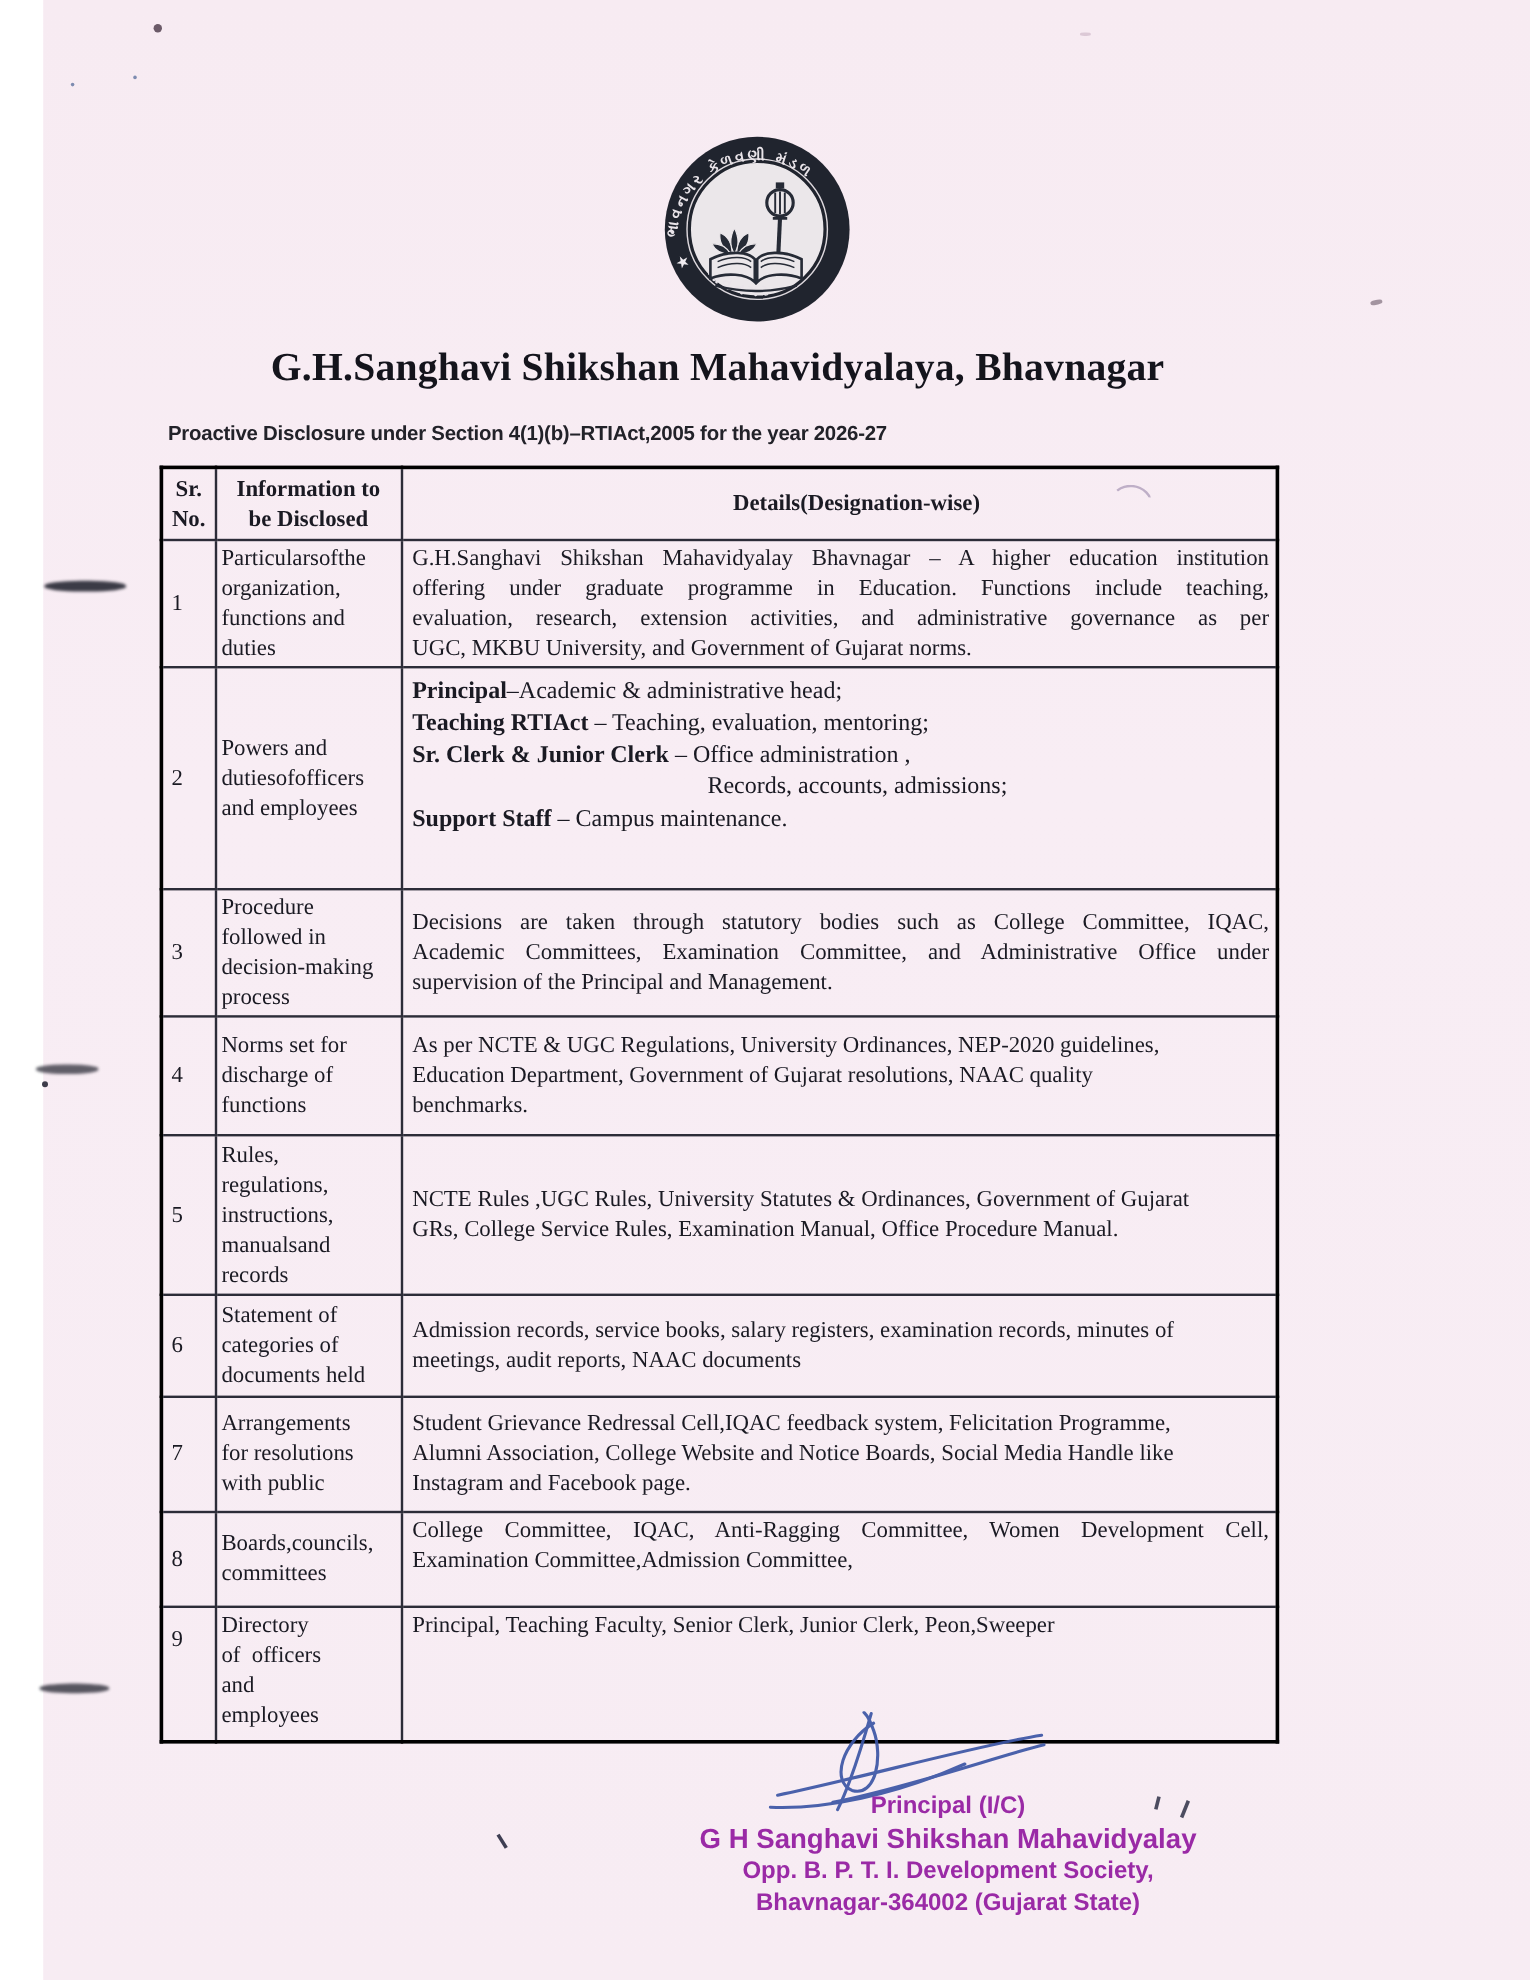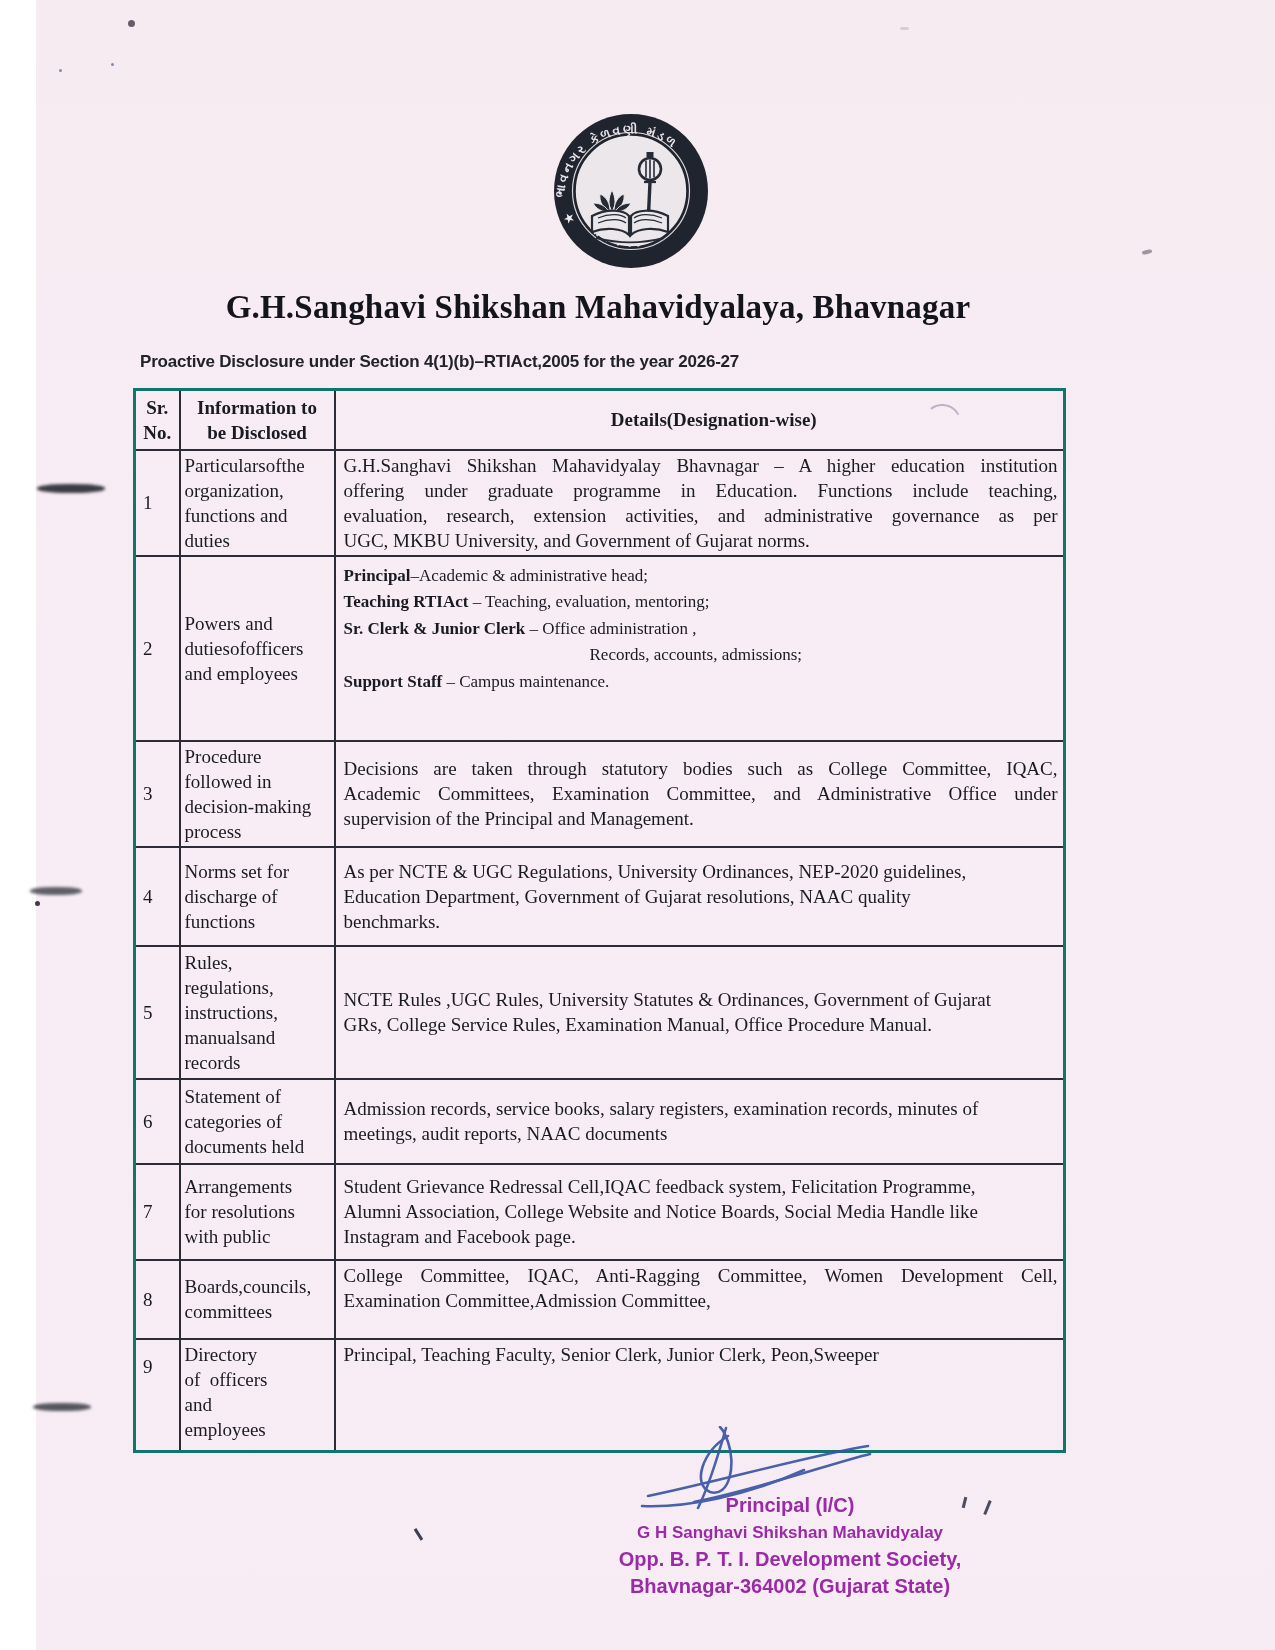--- a/index.html
+++ b/index.html
@@ -20,50 +20,50 @@
   }
   .doc-subtitle{
     position:absolute;left:140px;top:352px;
     font-family:"Liberation Sans",sans-serif;font-weight:bold;font-size:17px;
     color:#222229;letter-spacing:-.2px;
   }
   
   table.rti{
     position:absolute;left:133px;top:388px;width:930px;
     border-collapse:collapse;table-layout:fixed;color:#1a1a23;
-    border:3px solid #0f766e;
+    border:3px solid #000000;
   }
   table.rti th, table.rti td{
     border:2.4px solid #2c2c38;vertical-align:middle;
     font-size:19px;line-height:25px;overflow:hidden;
   }
   th.h-sr, th.h-info{
     font-size:20px;line-height:24px;text-align:center;white-space:pre-line;
     font-weight:bold;
   }
   th.h-details{font-size:21px;text-align:center;font-weight:bold;padding-left:30px;}
   td.sr{padding-left:7px;text-align:left;font-size:19px;}
   td.info{padding:2px 2px 2px 4px;white-space:pre-wrap;}
   td.details{padding:2px 6px 2px 8px;}
   .va-top{vertical-align:top !important;}
   td.sr.va-top{padding-top:14px;}
   td.details .line{width:714px;}
   .jl{text-align:justify;text-align-last:justify;font-family:Liberation Serif, serif;}
   .ll{text-align:left;}
   
-  .r2line{font-size:17px;line-height:26.5px;}
+  .r2line{font-size:20px;line-height:26.5px;}
   .r2line b{font-weight:bold;}
   .r2line.indent{padding-left:246px;}
   
   .stamp{
     position:absolute;left:575px;top:1492px;width:430px;text-align:center;
     font-family:"Liberation Sans",sans-serif;font-weight:bold;
     font-size:20px;line-height:27px;color:#9a2aa6;
   }
-  .stamp .s2{font-size:17px;}
+  .stamp .s2{font-size:23px;}
   .signature-svg{position:absolute;left:636px;top:1426px;width:246px;height:92px;}
   
   .smudge{position:absolute;background:#3b3b46;border-radius:45%;filter:blur(1.4px);}
   .speck{position:absolute;border-radius:50%;}
   .pen-arc{
     position:absolute;left:925px;top:404px;width:32px;height:14px;
     border:2px solid transparent;border-top:2.4px solid #b1a0bd;
     border-radius:50% 50% 0 0 / 90% 90% 0 0;opacity:.8;transform:rotate(4deg);
   }
   .pen-tick{position:absolute;background:#4c4c60;}

